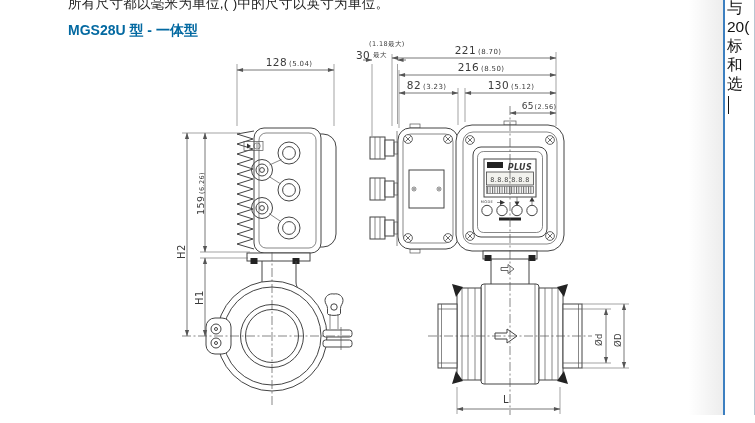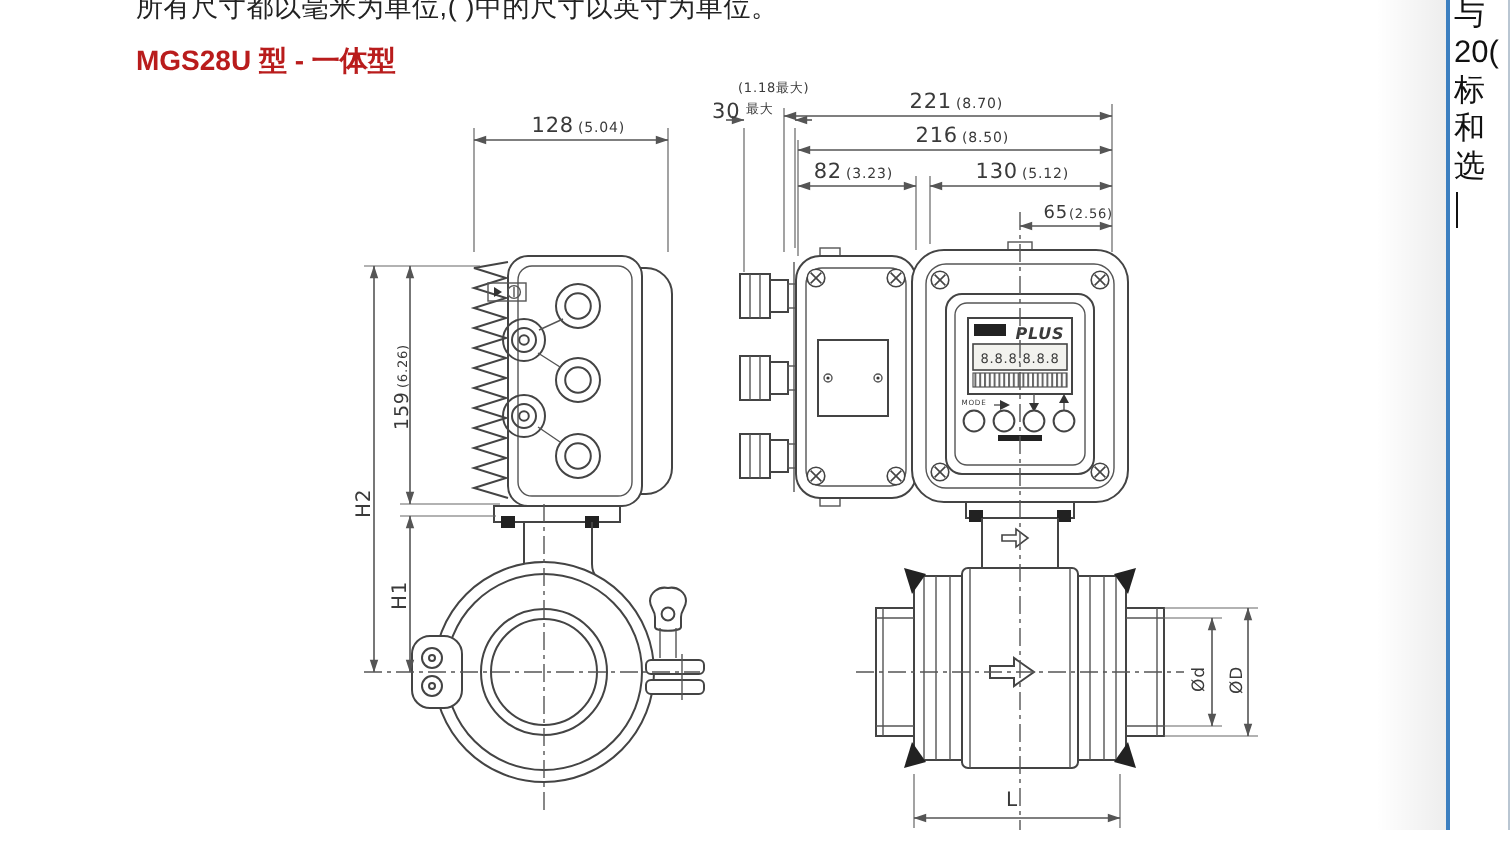--- a/index.html
+++ b/index.html
@@ -1,19 +1,19 @@
 <!DOCTYPE html>
 <html><head>
 <meta charset="utf-8">
 <style>
   html,body{margin:0;padding:0;background:#fff;}
   #page{position:relative;width:755px;height:415px;background:#fff;overflow:hidden;
         font-family:"Liberation Sans",sans-serif;}
   .note{position:absolute;left:68px;top:-5px;font-size:13.5px;color:#222;letter-spacing:.3px;white-space:nowrap;}
-  .heading{position:absolute;left:68px;top:22px;font-size:14px;font-weight:bold;color:#b91c1c;white-space:nowrap;}
+  .heading{position:absolute;left:68px;top:22px;font-size:14px;font-weight:bold;color:#0369a1;white-space:nowrap;}
   #drawing{position:absolute;left:0;top:0;}
   .edge-shade{position:absolute;left:688px;top:0;width:35px;height:423px;
               background:linear-gradient(to right,rgba(0,0,0,0),rgba(0,0,0,.07));}
   .blue-line{position:absolute;left:723px;top:0;width:2px;height:423px;background:#3c7fc0;}
   .right-edge{position:absolute;left:753.5px;top:0;width:1.5px;height:423px;background:#b9c6d2;}
   .sidebar{position:absolute;left:727px;top:-2px;width:27px;font-size:15.5px;color:#111;
            line-height:19px;overflow:hidden;white-space:nowrap;}
   .sidebar div{height:19px;}
   .text-cursor{position:absolute;left:727.5px;top:96px;width:1.5px;height:18px;background:#111;}
   .bottom-rule{position:absolute;left:75px;top:416px;width:680px;height:2px;background:#8da0ad;}

